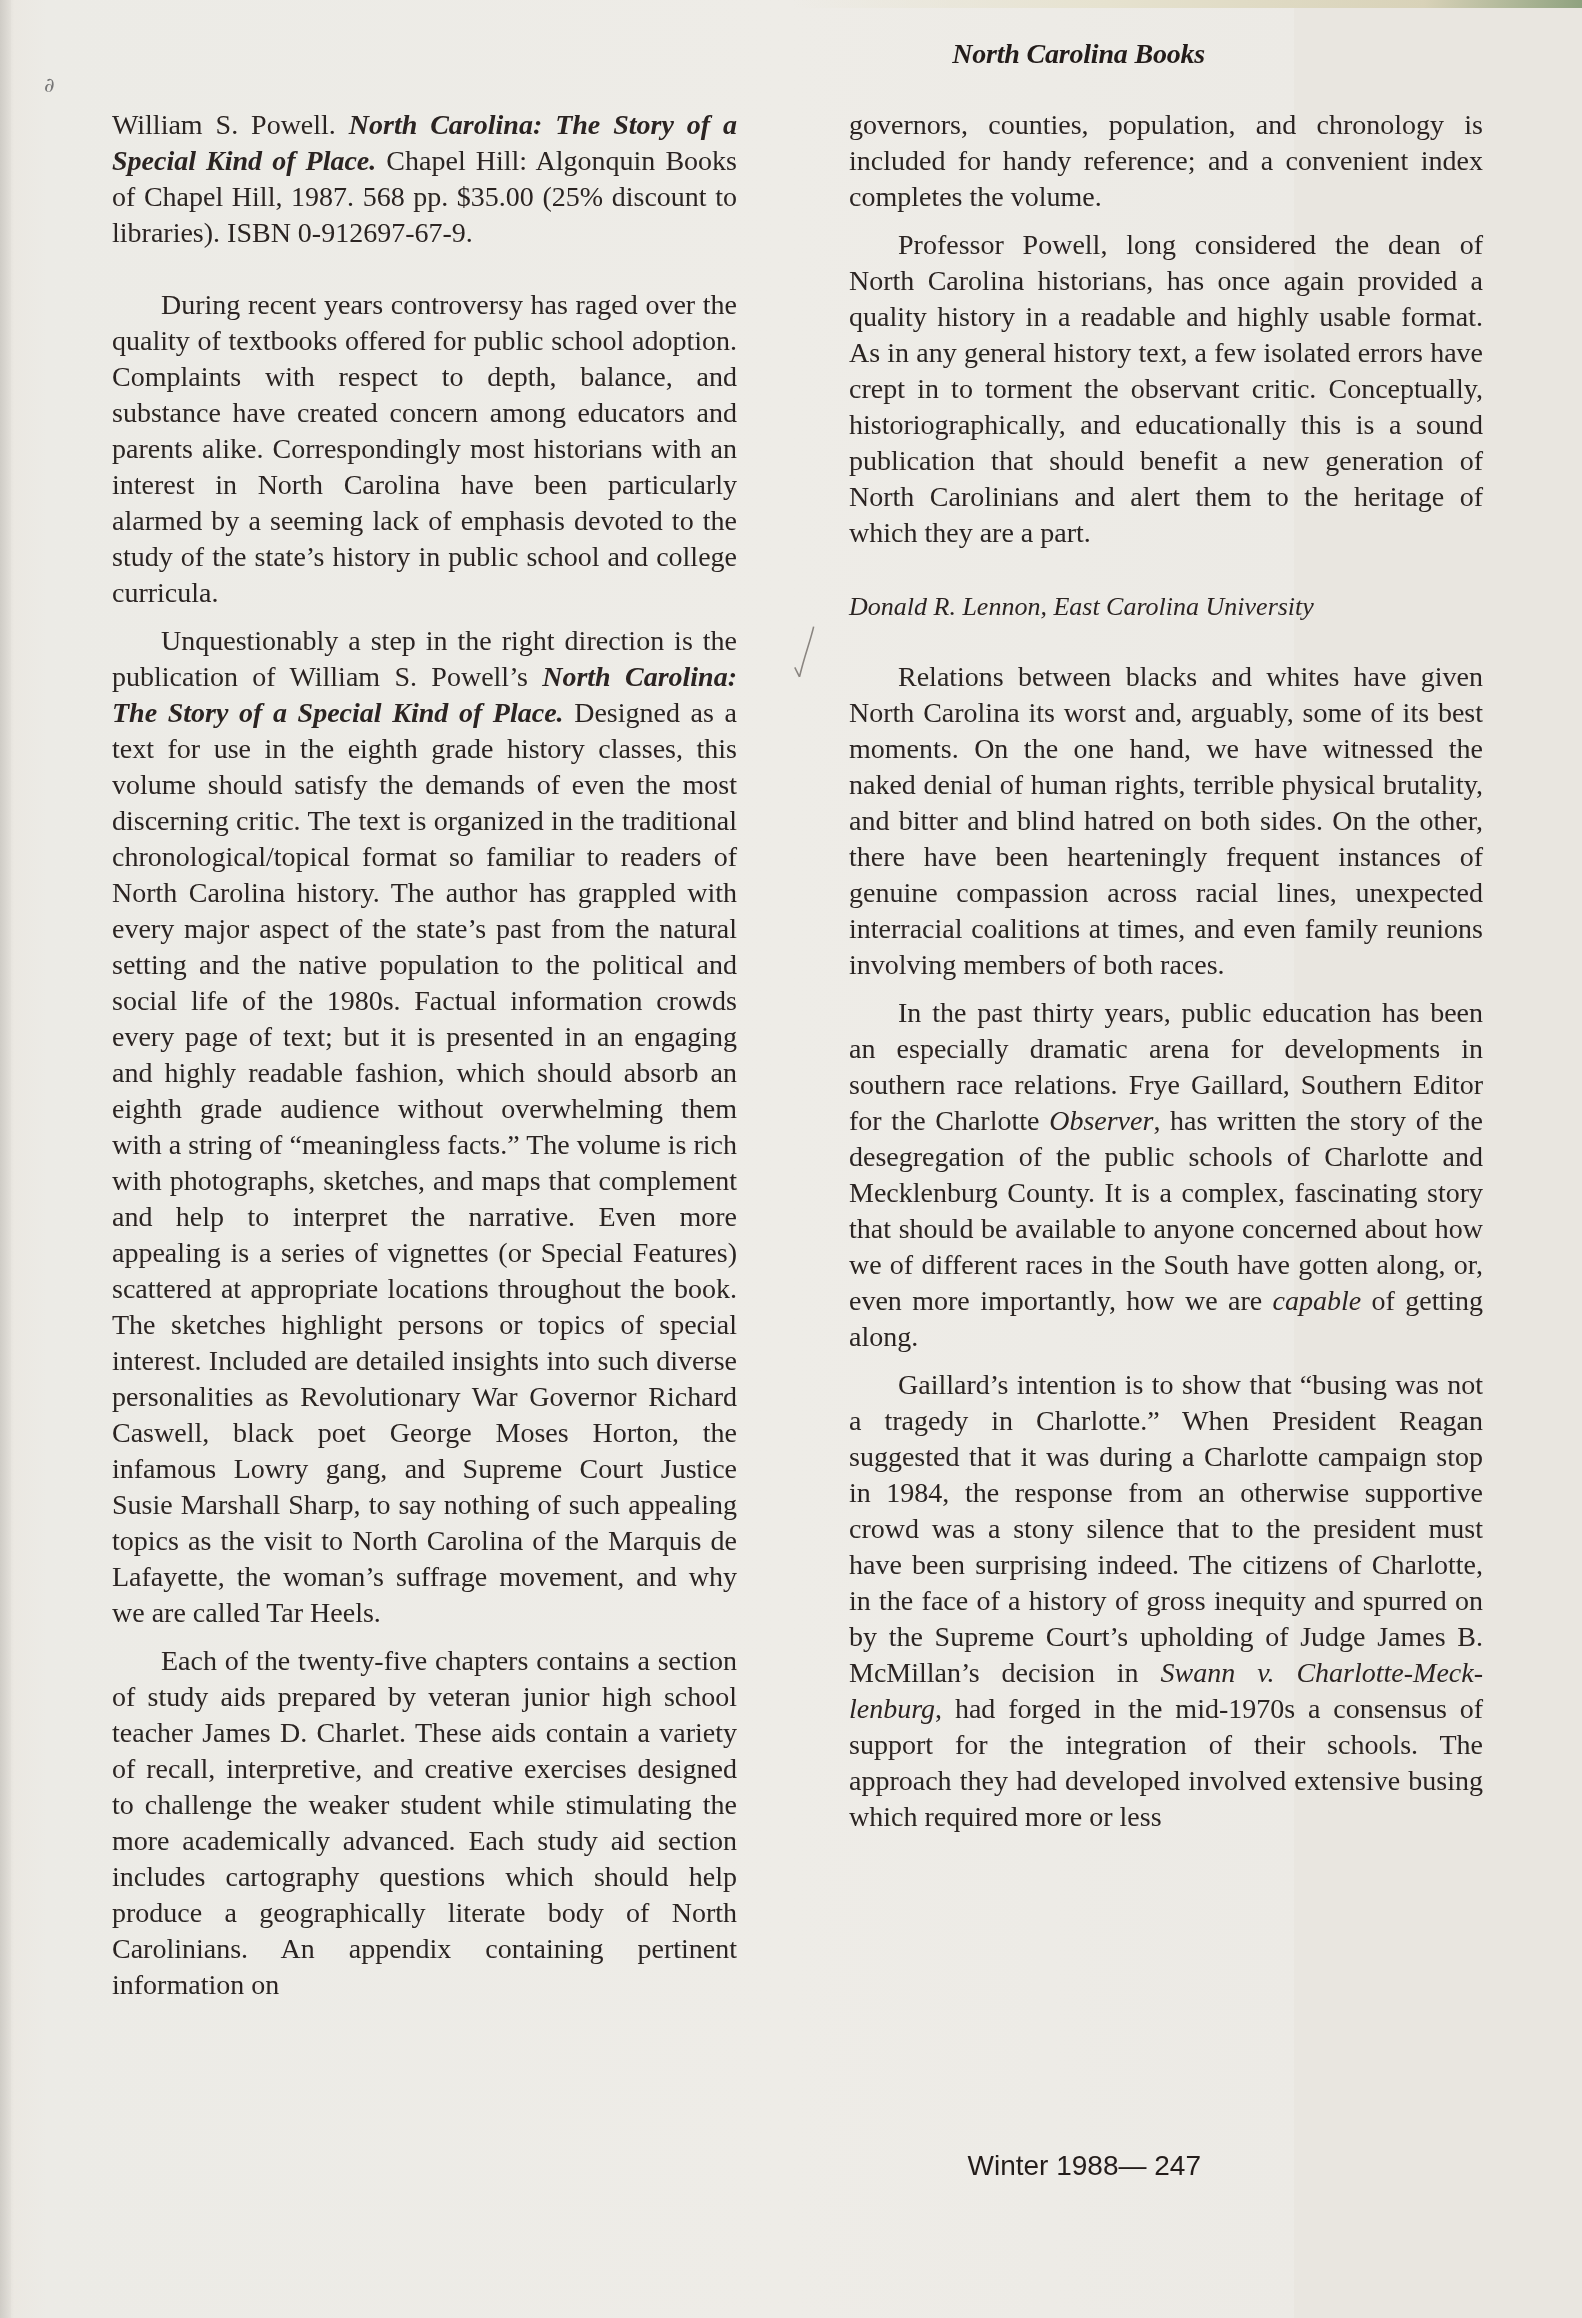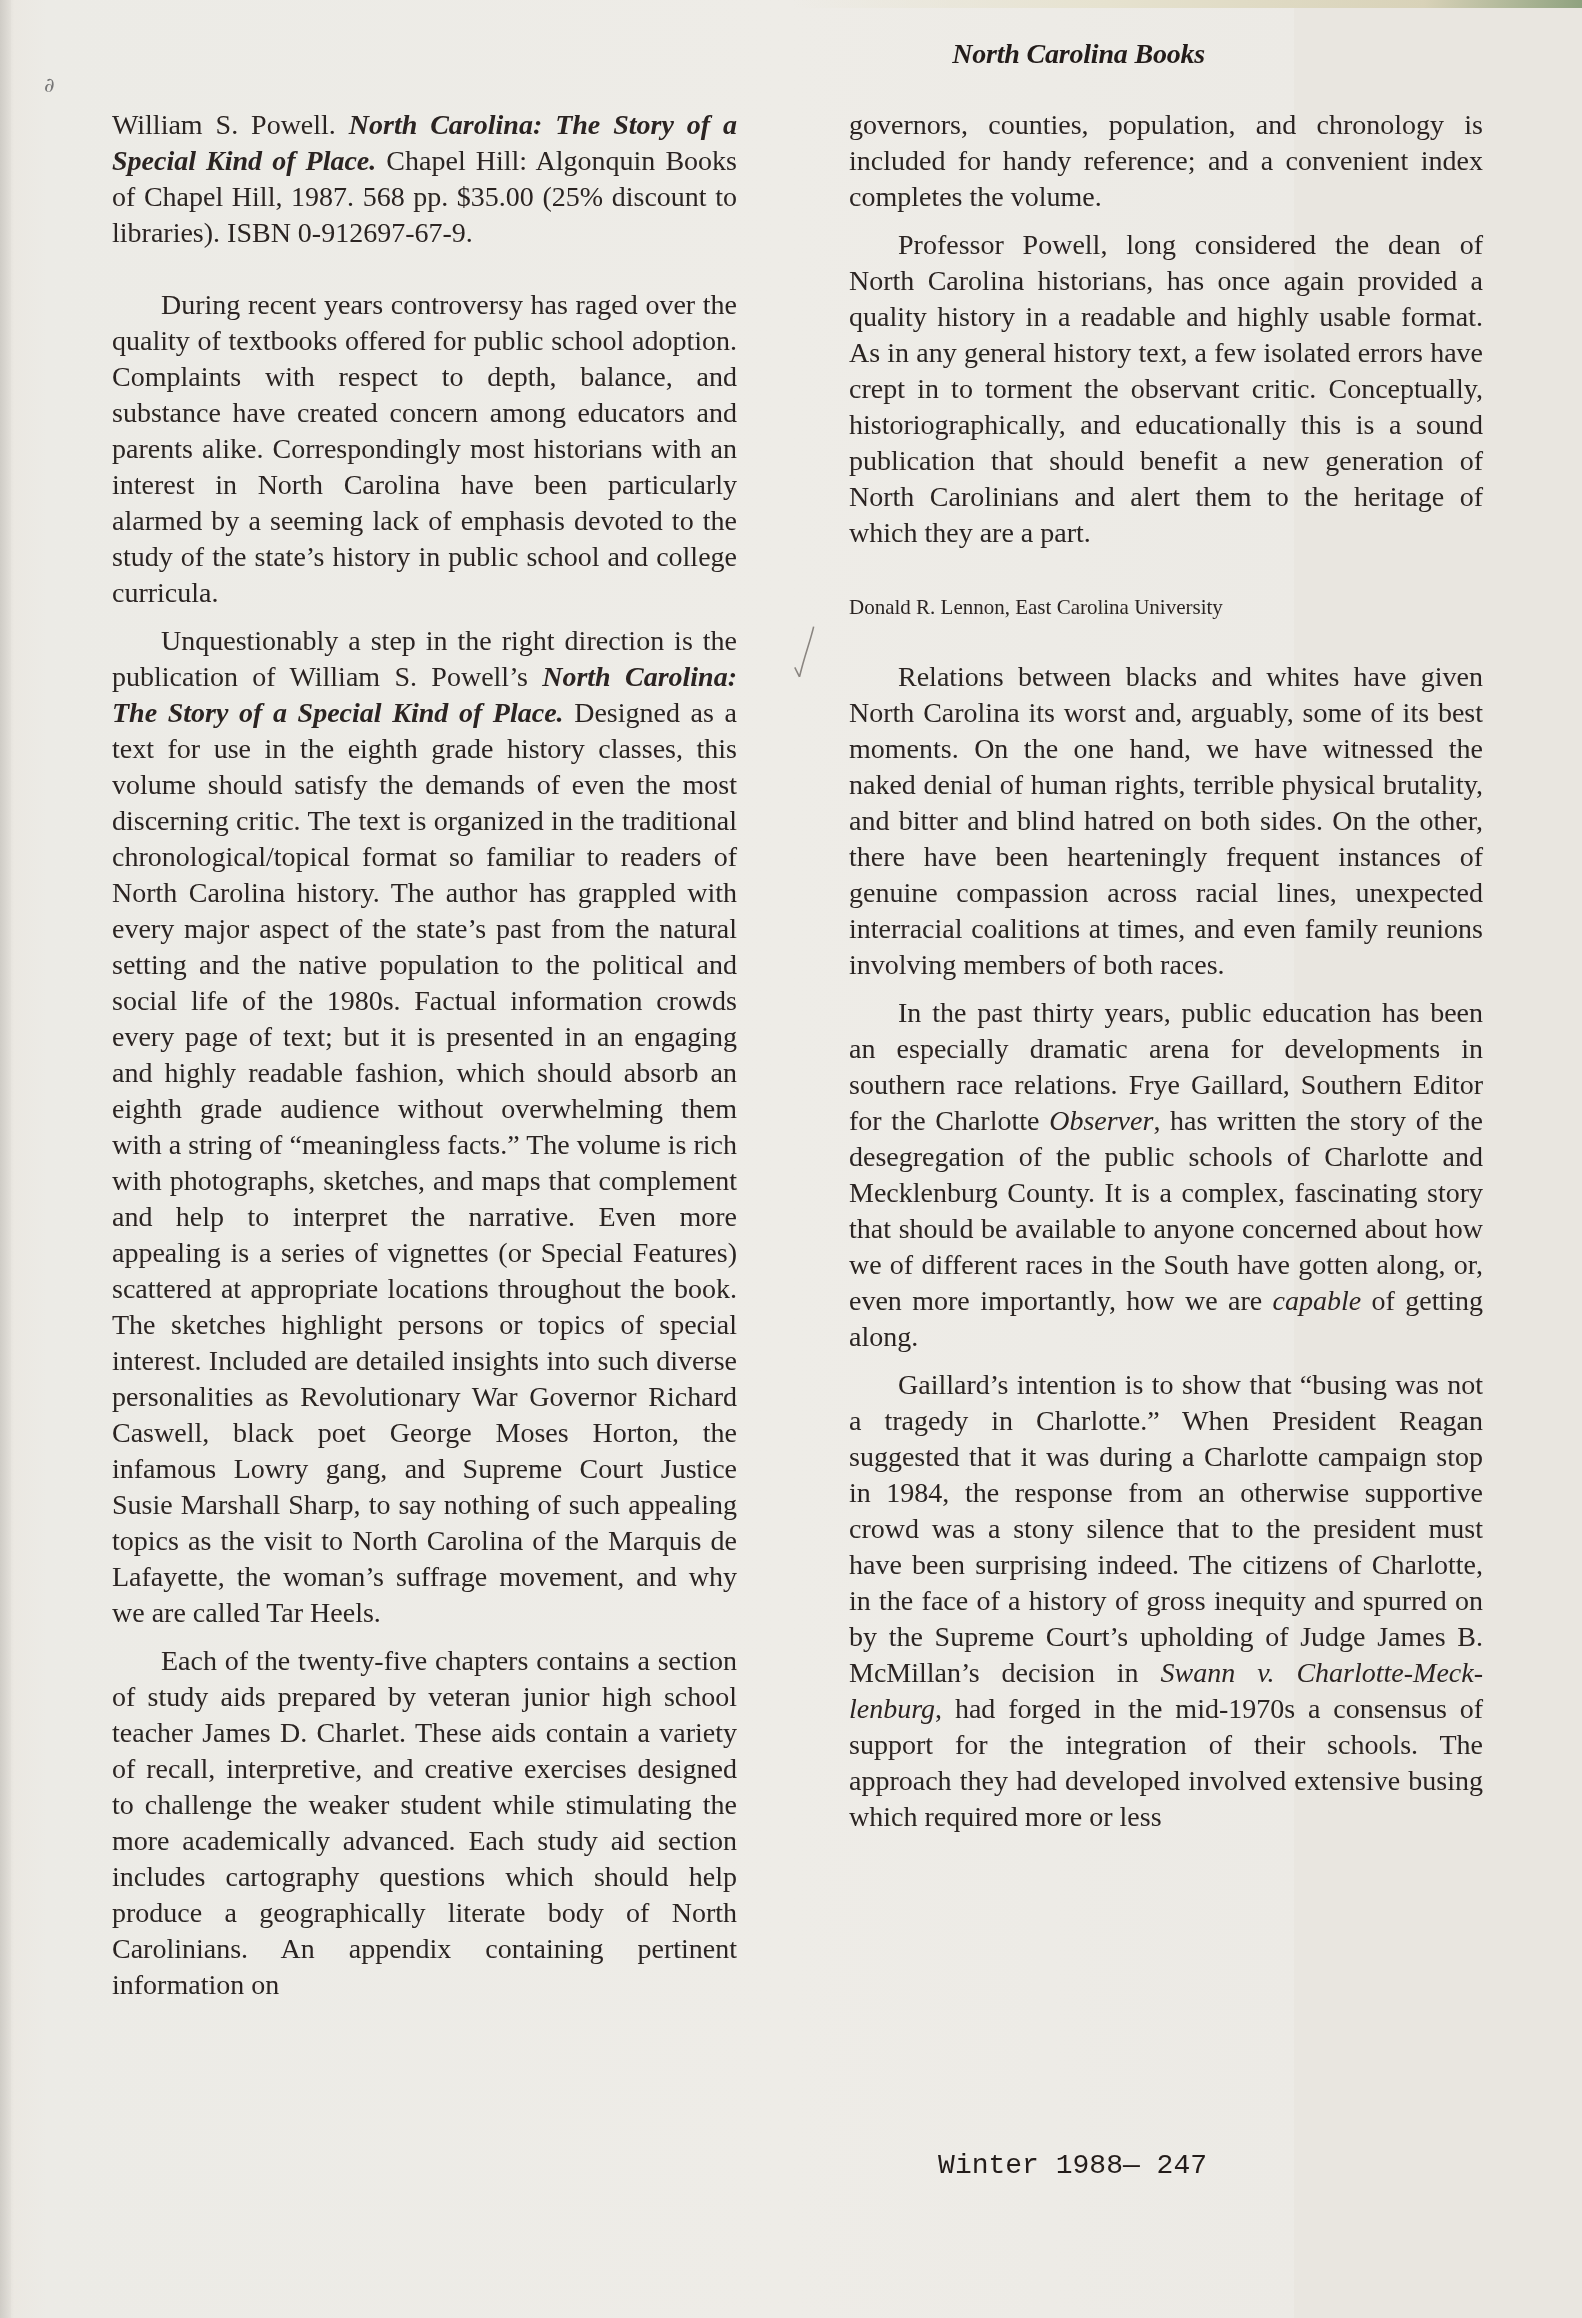--- a/index.html
+++ b/index.html
@@ -36,29 +36,29 @@
     font-size: 28px; line-height: 36px;
     text-align: justify; hyphens: manual;
   }
   .col-left { left: 100px; width: 649px; }
   .col-right { left: 837px; width: 658px; }
   .column p { margin: 12px; }
   .indent { text-indent: 49px; }
   .gap-1 { margin-top: 36px !important; }
   .citation b, .title-bi { font-weight: bold; font-style: italic; }
   .byline {
-    font-size: 21px; line-height: 32px; margin-top: 40px !important; margin-bottom: 22px !important;
+    font-style: italic; font-size: 26px; line-height: 32px; margin-top: 40px !important; margin-bottom: 22px !important;
     text-align: left;
   }
   .checkmark {
     position: absolute; left: 793px; top: 625px; width: 24px; height: 55px;
   }
   .footer {
-    position: absolute; right: 87px; top: 2150px;
-    font-family: Liberation Mono, monospace;
+    position: absolute; right: 93px; top: 2150px;
+    font-family: Liberation Sans, sans-serif;
     font-size: 28px; color: #231c1a;
   }
   em { font-style: italic; }
 </style>
 </head>
 <body>
 
 <div class="page">
   <div class="left-binding"></div>
   <div class="top-edge"></div>

